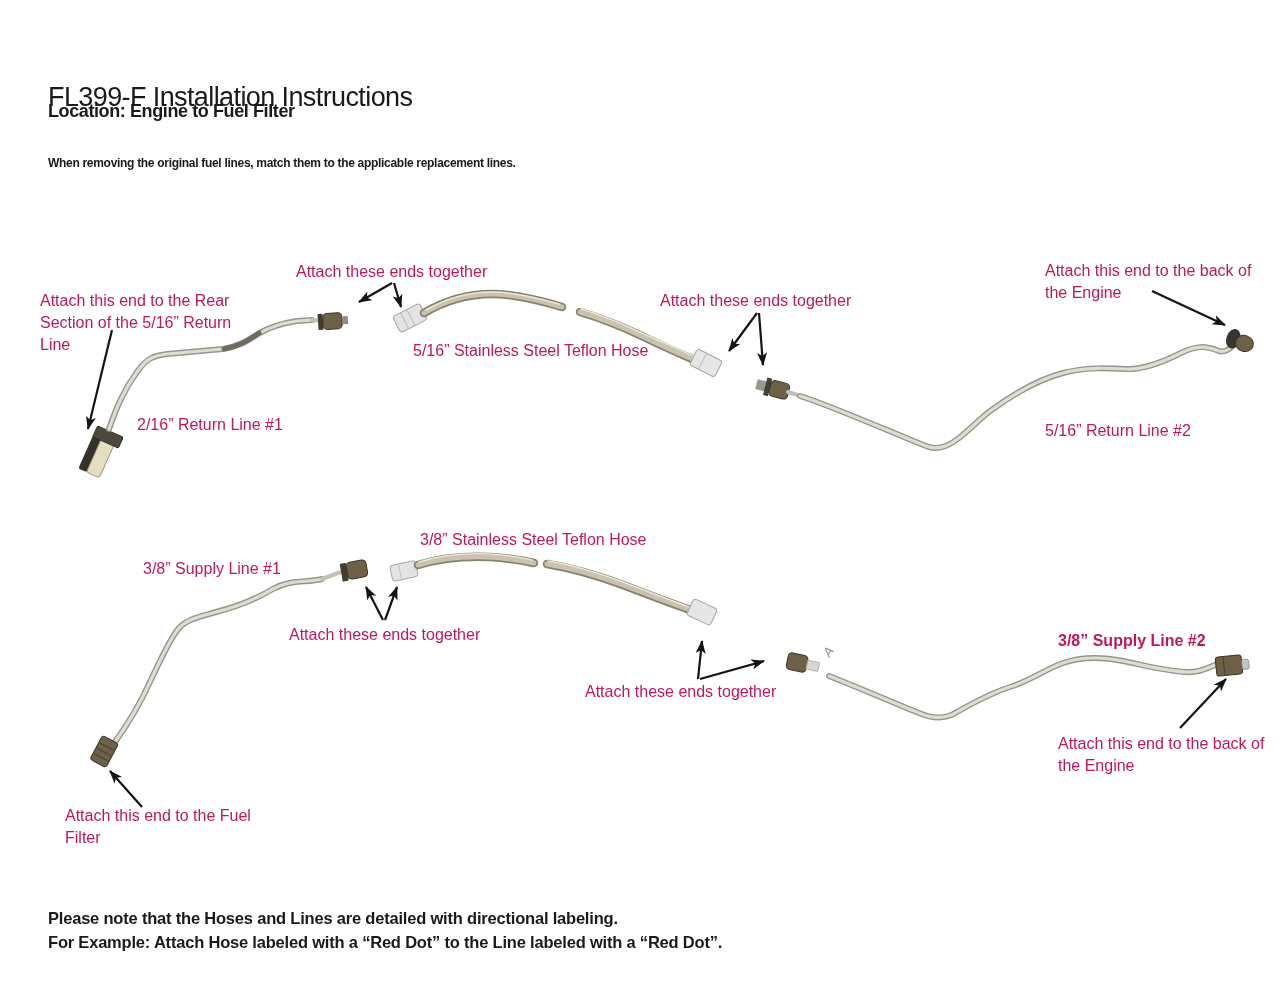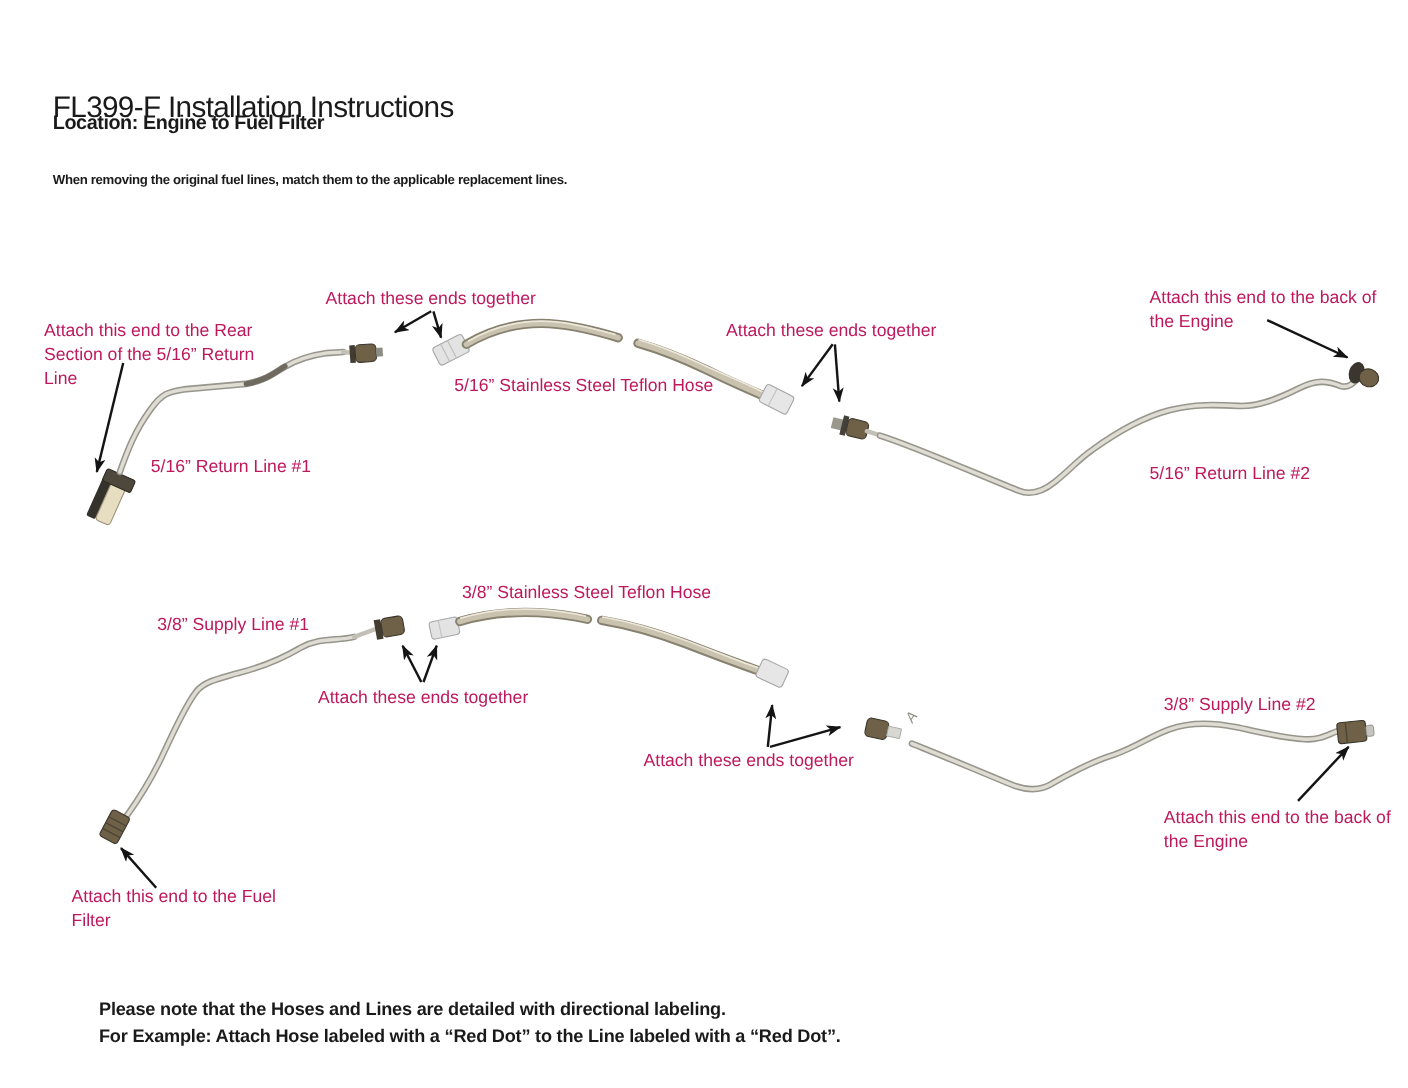--- a/index.html
+++ b/index.html
@@ -41,35 +41,34 @@
   #lb-hose-516           { left:413px; top:340px; }
   #lb-attach-top-right   { left:660px; top:290px; }
   #lb-attach-engine-top  { left:1045px; top:260px; width:222px; }
   #lb-return2            { left:1045px; top:384px;margin-top:36px; }
   #lb-return1            { left:137px; top:414px; }
 
   #lb-hose-38            { left:420px; top:529px; }
   #lb-supply1            { left:143px; top:558px; }
   #lb-attach-bottom-left { left:289px; top:624px; }
   #lb-attach-bottom-right{ left:585px; top:681px; }
-  #lb-supply2            { left:1058px; top:630px; }
+  #lb-supply2            { left:1058px; top:630px;font-weight:bold; }
   #lb-attach-engine-bottom { left:1058px; top:733px; width:228px; }
   #lb-attach-filter      { left:65px;  top:805px; width:200px; }
 
   .marker-a {
     position:absolute; left:824px; top:644px;
     font-size:13px; font-style:italic; color:#8f8f89;
     transform:rotate(-55deg);
   }
 
   .footnote {
     position:absolute; left:48px;
     font-size:16.5px; font-weight:bold; line-height:24px; letter-spacing:-0.2px;
     white-space:nowrap;
-    margin-left:42px;
   }
   #fn1 { top:906px; }
   #fn2 { top:930px; }
 
   svg.diagram { position:absolute; left:0; top:0; }
 
   
   .t-out { fill:none; stroke:#97968c; stroke-width:6;   stroke-linecap:round; }
   .t-in  { fill:none; stroke:#dedcd3; stroke-width:3.2; stroke-linecap:round; }
   .t-dark{ fill:none; stroke:#6e6a60; stroke-width:5;   stroke-linecap:round; }
@@ -216,21 +215,21 @@
       <path class="arr" marker-end="url(#ah)" d="M142,807 L110,771"></path>
     </g>
   </svg>
 
   <div class="lbl" id="lb-attach-top-left">Attach these ends together</div>
   <div class="lbl wrap" id="lb-attach-rear">Attach this end to the Rear Section of the 5/16” Return Line</div>
   <div class="lbl" id="lb-hose-516">5/16” Stainless Steel Teflon Hose</div>
   <div class="lbl" id="lb-attach-top-right">Attach these ends together</div>
   <div class="lbl wrap" id="lb-attach-engine-top">Attach this end to the back of the Engine</div>
   <div class="lbl" id="lb-return2">5/16” Return Line #2</div>
-  <div class="lbl" id="lb-return1">5/16” Return Line #1</div>
+  <div class="lbl" id="lb-return1">2/16” Return Line #1</div>
 
   <div class="lbl" id="lb-hose-38">3/8” Stainless Steel Teflon Hose</div>
   <div class="lbl" id="lb-supply1">3/8” Supply Line #1</div>
   <div class="lbl" id="lb-attach-bottom-left">Attach these ends together</div>
   <div class="lbl" id="lb-attach-bottom-right">Attach these ends together</div>
   <div class="lbl" id="lb-supply2">3/8” Supply Line #2</div>
   <div class="lbl wrap" id="lb-attach-engine-bottom">Attach this end to the back of the Engine</div>
   <div class="lbl wrap" id="lb-attach-filter">Attach this end to the Fuel Filter</div>
 
   <div class="marker-a">A</div>

